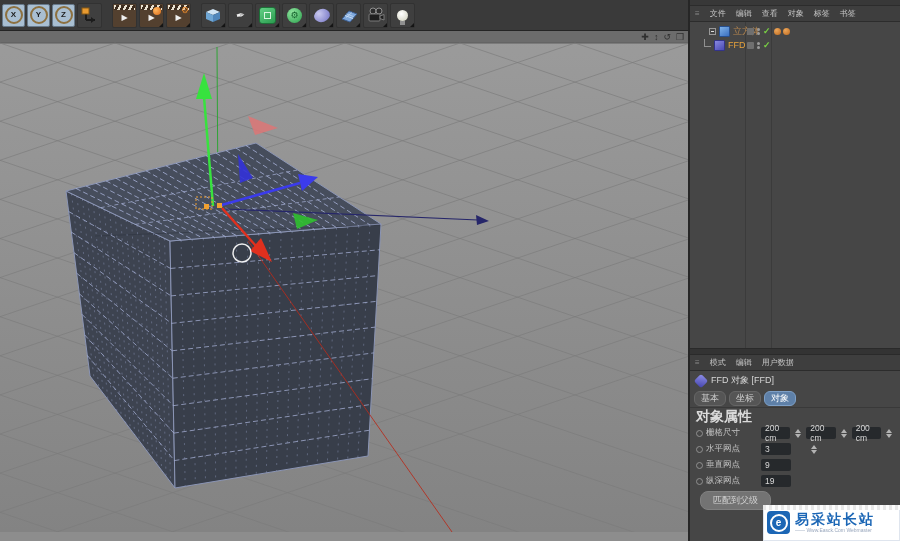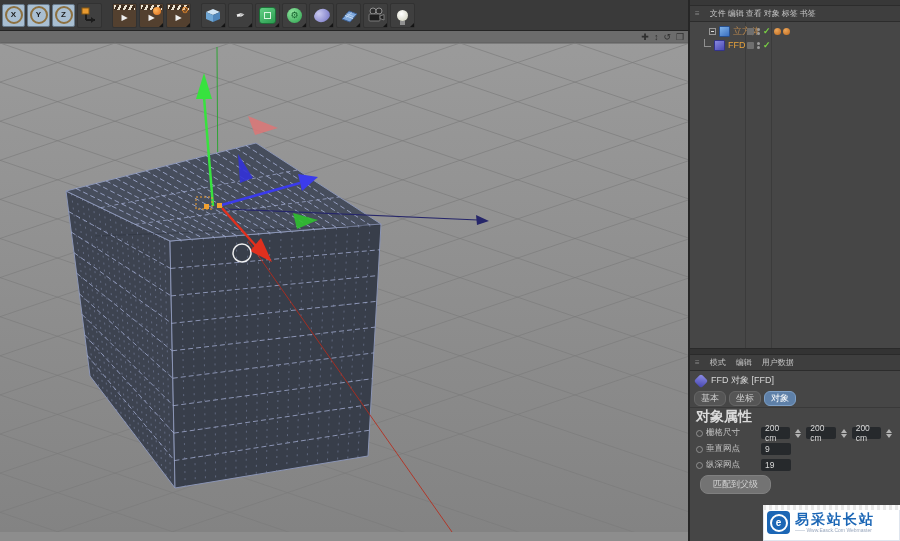--- a/index.html
+++ b/index.html
@@ -353,21 +353,21 @@
             <span class="nav">↺</span>
             <span class="nav">❒</span>
           </div>
       </div>
     </div>
 
     <div class="right">
       <div class="om-strip"></div>
       <div class="panelmenu">
         <span class="grip">≡</span>
-        <span id="om-menu-items" style="display:flex;gap:2px;">
+        <span id="om-menu-items" style="display:flex;gap:10px;">
             <span class="pmitem">文件</span>
             <span class="pmitem">编辑</span>
             <span class="pmitem">查看</span>
             <span class="pmitem">对象</span>
             <span class="pmitem">标签</span>
             <span class="pmitem">书签</span>
           </span>
       </div>
       <div class="om-tree" id="om-tree">
         <div class="coldiv" style="left:55px;"></div>
@@ -439,20 +439,30 @@
               <i class="dn"></i>
             </span>
             <div class="field f-size">200 cm</div>
             <span class="step">
               <i class="up"></i>
               <i class="dn"></i>
             </span>
           </div>
           <div class="prow">
             <span class="keyc"></span>
+            <span class="plabel">水平网点</span>
+            <div class="field f-num">3</div>
+            <span style="width: 12px;"></span>
+            <span class="step">
+              <i class="up"></i>
+              <i class="dn"></i>
+            </span>
+          </div>
+          <div class="prow">
+            <span class="keyc"></span>
             <span class="plabel">垂直网点</span>
             <div class="field f-num">9</div>
           </div>
           <div class="prow">
             <span class="keyc"></span>
             <span class="plabel">纵深网点</span>
             <div class="field f-num">19</div>
           </div>
         </div>
       <div class="am-btnrow">

